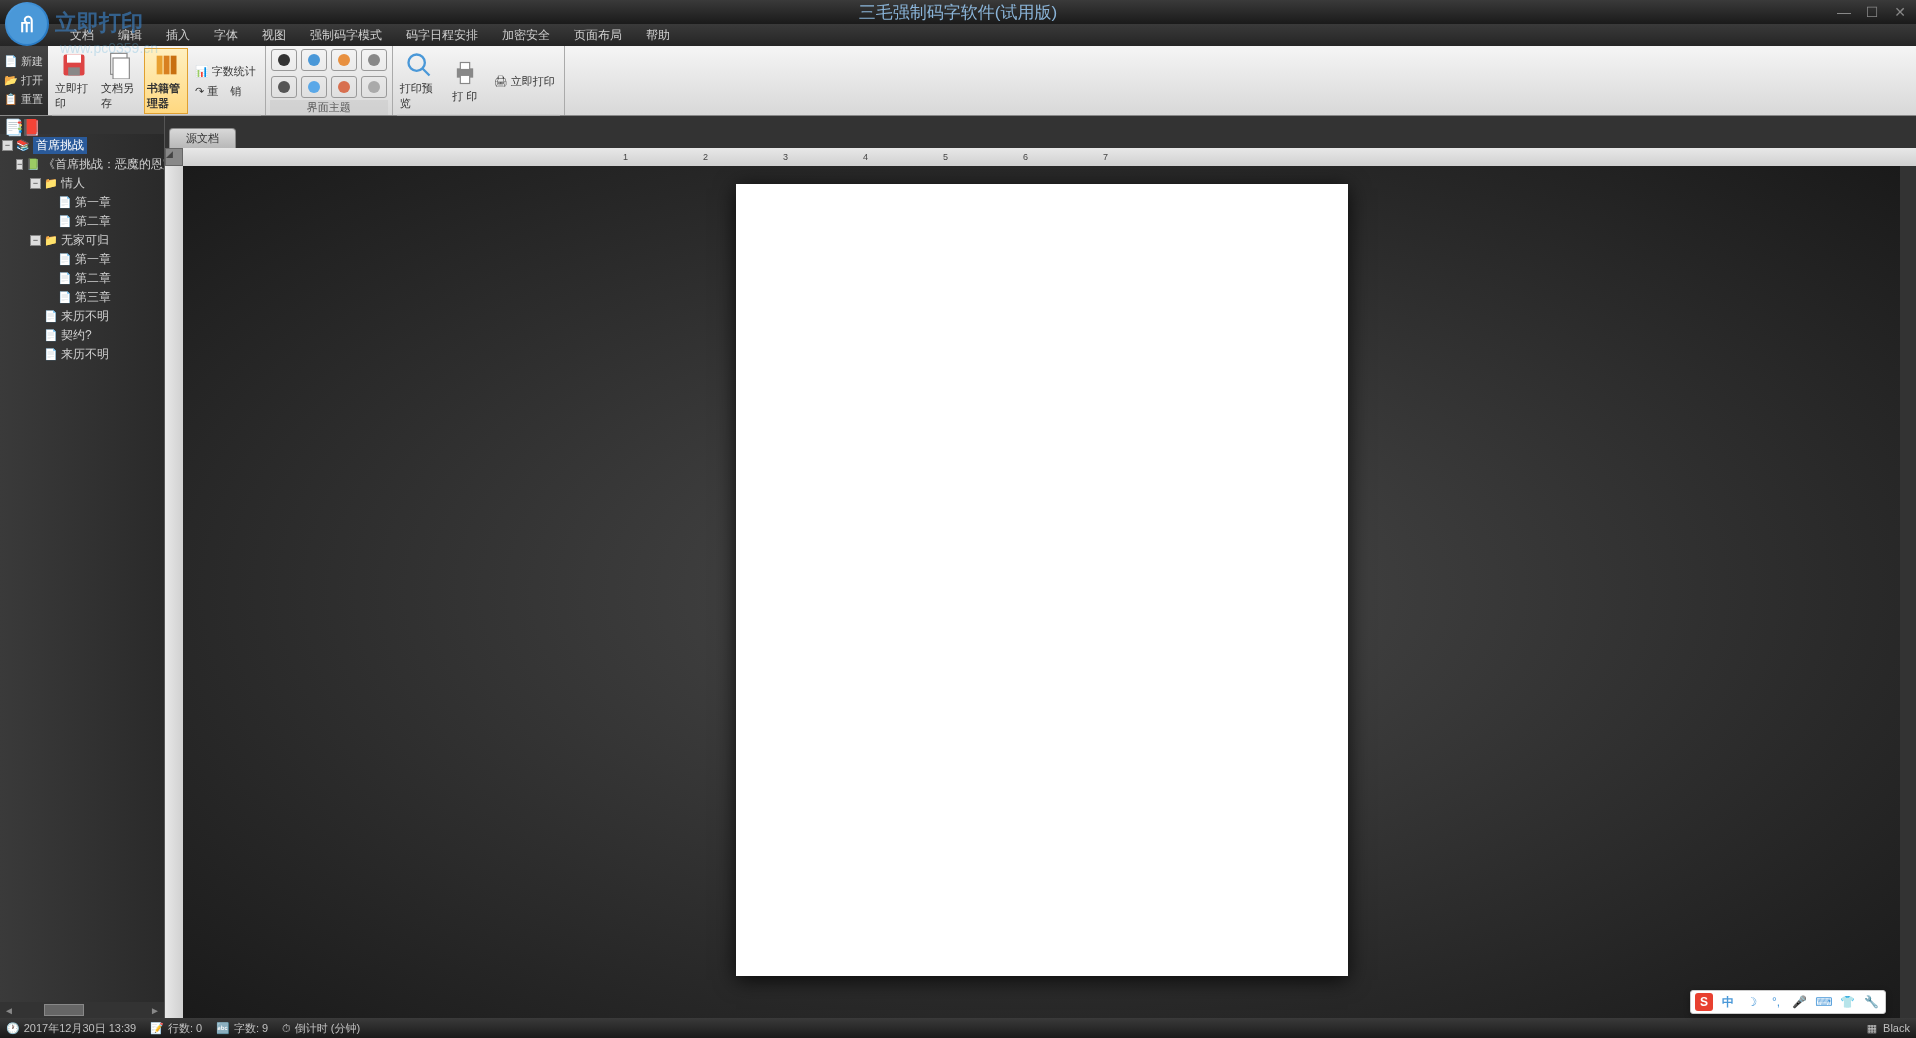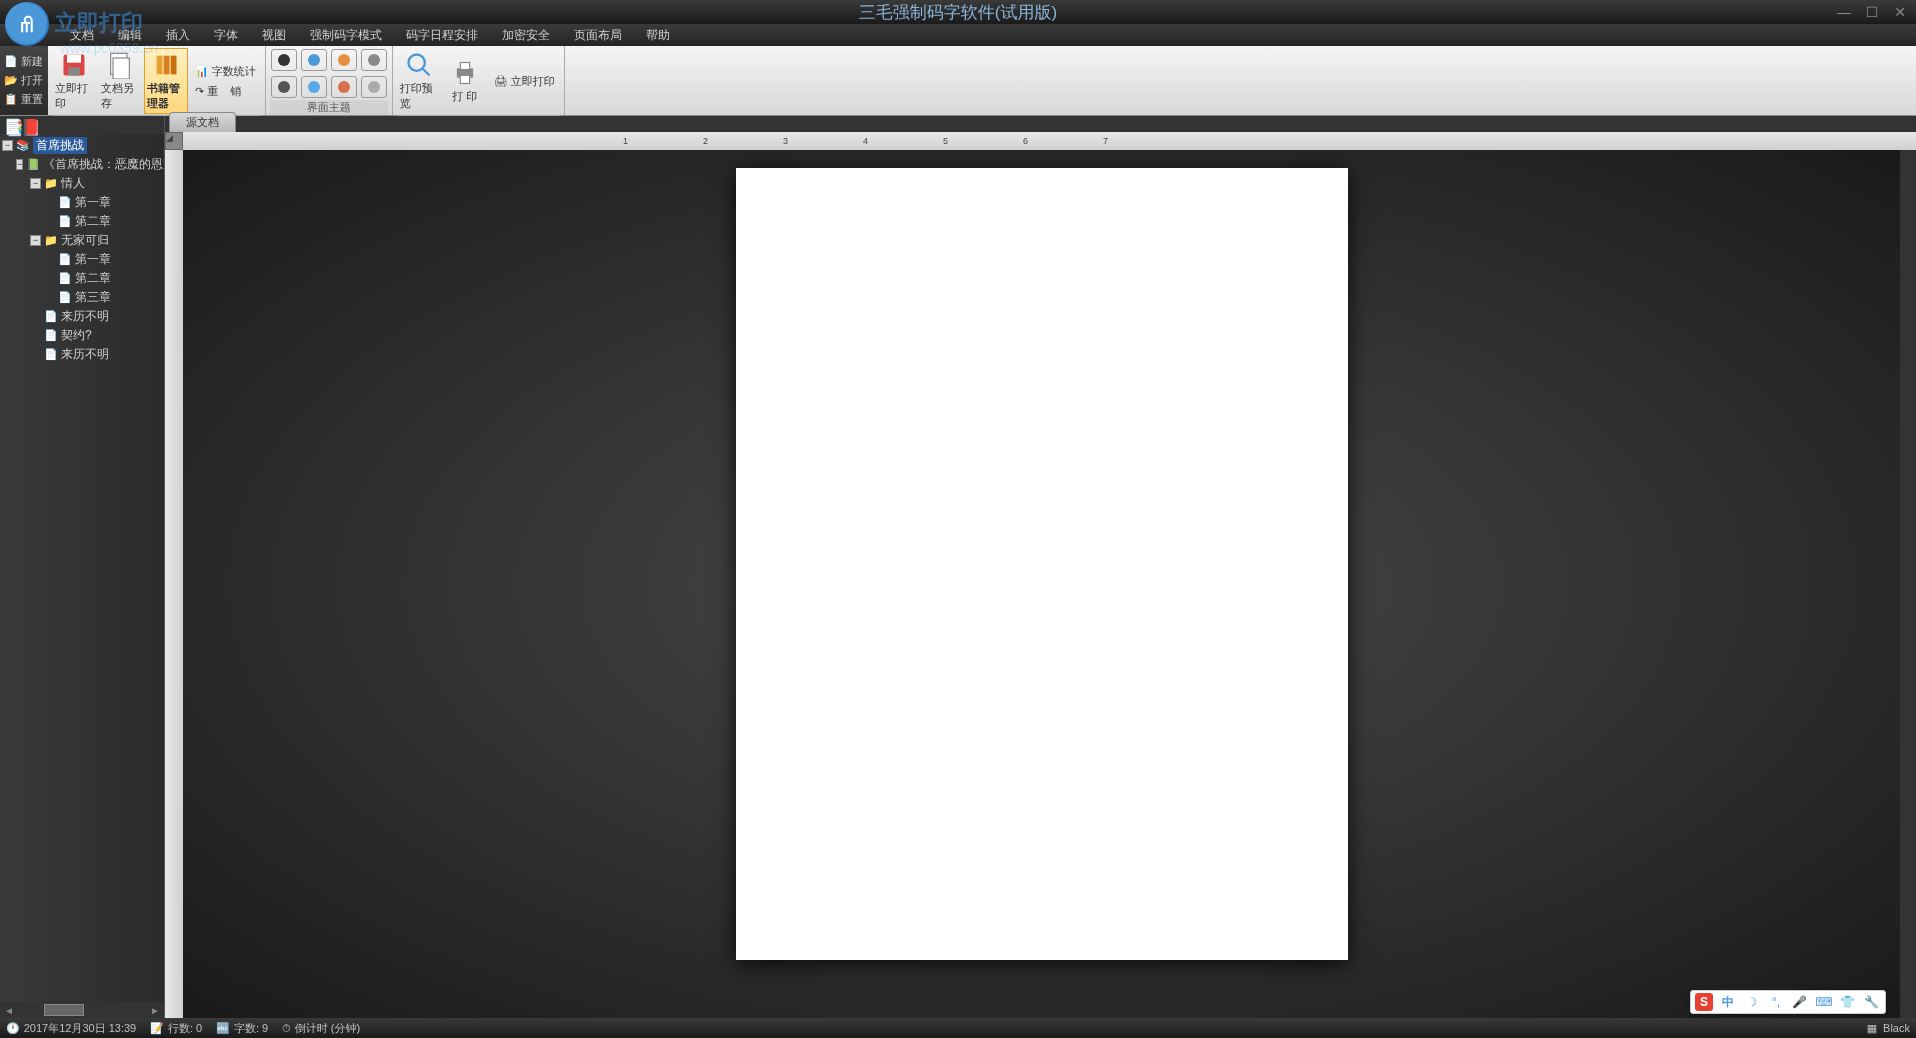--- a/index.html
+++ b/index.html
@@ -49,21 +49,21 @@
     .tree-icon { width: 14px; height: 14px; display: inline-flex; align-items: center; justify-content: center; font-size: 11px; }
     .tree-label.selected { background: #2a5a9a; color: #fff; padding: 0 3px; }
     .indent-1 { padding-left: 14px; }
     .indent-2 { padding-left: 28px; }
     .indent-3 { padding-left: 42px; }
     .sidebar-scroll { height: 16px; background: #333; display: flex; align-items: center; }
     .sidebar-scroll-thumb { width: 40px; height: 12px; background: #666; margin-left: 30px; border: 1px solid #888; }
     
     
     .editor-area { flex: 1; display: flex; flex-direction: column; background: #2a2a2a; }
-    .doc-tabs { height: 16px; background: #333; display: flex; align-items: flex-end; padding-left: 4px; }
+    .doc-tabs { height: 32px; background: #333; display: flex; align-items: flex-end; padding-left: 4px; }
     .doc-tab { padding: 2px 16px; background: linear-gradient(to bottom, #d8d8d8, #b8b8b8); border: 1px solid #888; border-bottom: none; border-radius: 4px 4px 0 0; font-size: 11px; color: #333; cursor: pointer; }
     .ruler-h { height: 18px; background: linear-gradient(to bottom, #e8e8e8, #d0d0d0); display: flex; position: relative; font-size: 9px; color: #444; }
     .ruler-corner { width: 18px; height: 18px; background: #888; border: 1px solid #666; }
     .ruler-content { flex: 1; position: relative; }
     .ruler-tick { position: absolute; top: 0; height: 100%; display: flex; align-items: center; justify-content: center; font-size: 9px; }
     .editor-body { flex: 1; display: flex; overflow: hidden; }
     .ruler-v { width: 18px; background: linear-gradient(to right, #e8e8e8, #d0d0d0); position: relative; }
     .canvas { flex: 1; background: radial-gradient(ellipse at center, #4a4a4a 0%, #1a1a1a 100%); display: flex; justify-content: center; padding-top: 18px; overflow: auto; position: relative; }
     .page { width: 612px; height: 792px; background: #fff; box-shadow: 0 4px 20px rgba(0,0,0,0.8); }
     .editor-scroll-v { width: 16px; background: #333; }

